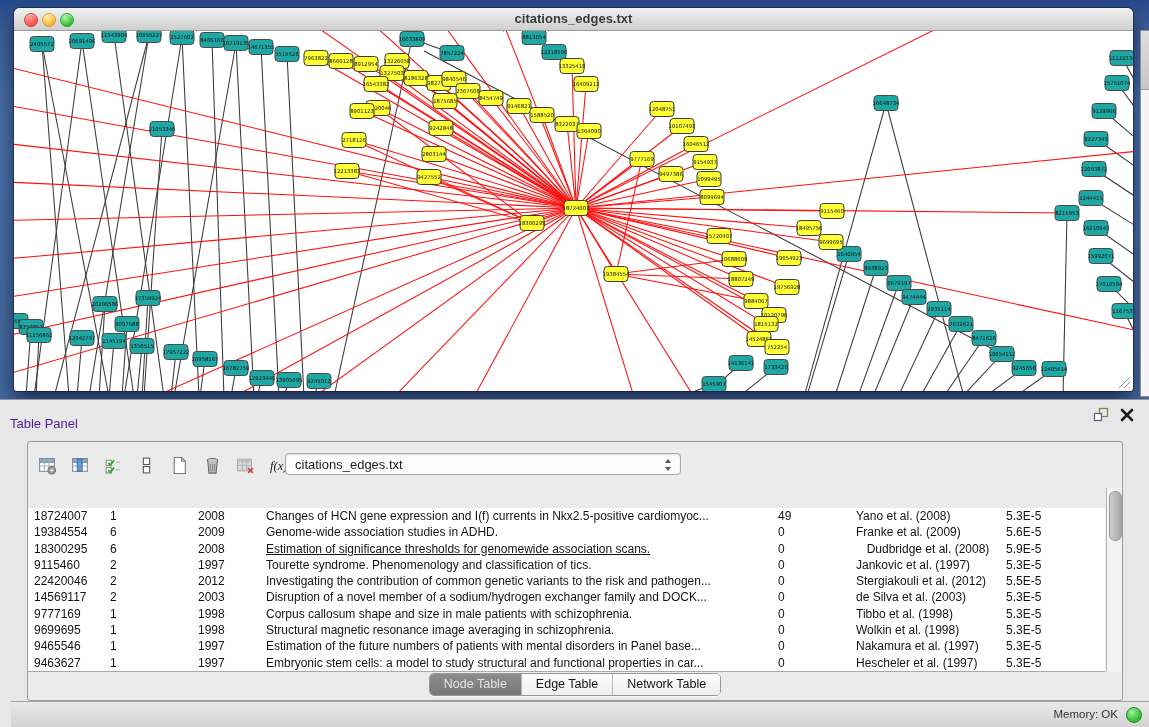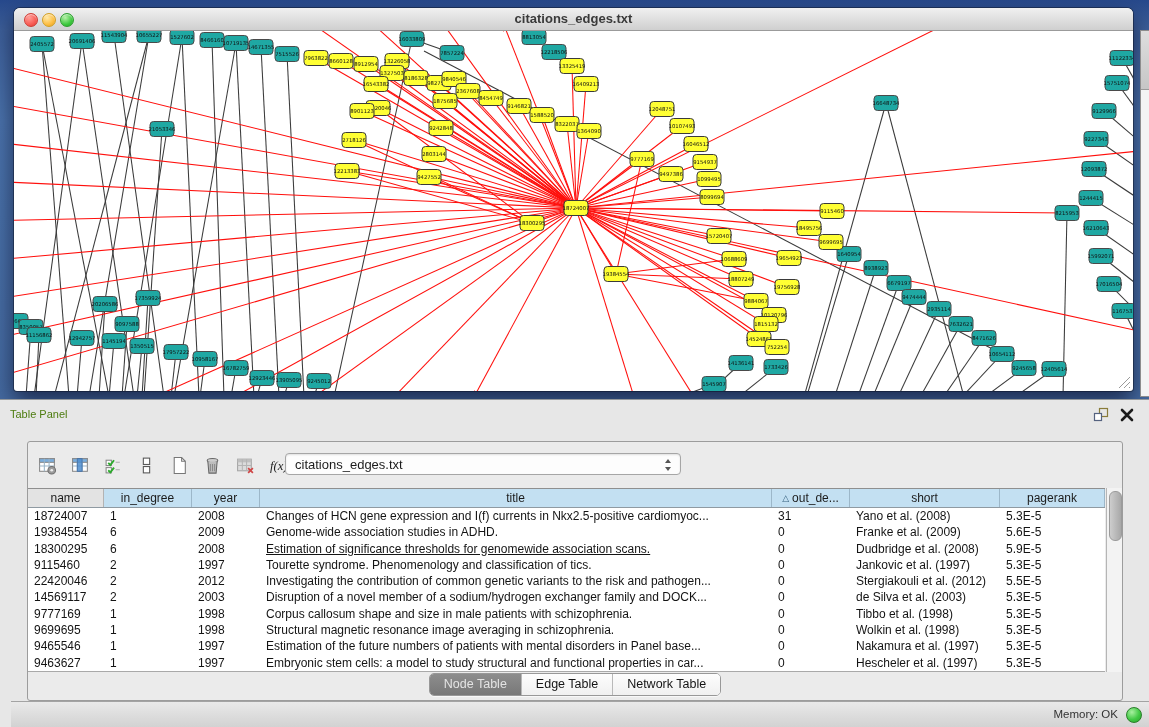--- a/index.html
+++ b/index.html
@@ -23,21 +23,21 @@
   svg.canvas{display:block;width:1119px;height:360px;}
   .grip{position:absolute;right:2px;bottom:2px;}
   .bg-sliver{position:absolute;left:1140px;top:30px;width:9px;height:365px;
     background:#f4f4f4;border:1px solid #8d8d8d;border-right:none;}
   .bg-sliver .cap{height:58px;background:linear-gradient(180deg,#dedede,#c6c6c6);border-bottom:1px solid #9a9a9a;}
 
   
   .table-panel{position:absolute;left:0;top:399px;width:1149px;height:302px;
     background:#e7e7e7;border-top:1px solid #93979b;}
   .panel-header{position:relative;height:30px;}
-  .panel-title{position:absolute;left:10px;top:8px;font-size:11px;color:#4d7c0f;}
+  .panel-title{position:absolute;left:10px;top:16px;font-size:13px;color:#4c1d95;}
   .float-icon{position:absolute;right:40px;top:7px;width:16px;height:16px;cursor:pointer;}
   .close-icon{position:absolute;right:14px;top:7px;width:16px;height:16px;cursor:pointer;}
 
   .frame{position:absolute;left:27px;top:41px;width:1094px;height:258px;
     border:1px solid #9c9c9c;border-radius:3px;background:#ebebeb;}
   .toolbar{position:absolute;left:0;top:0;right:0;height:46px;display:flex;align-items:center;
     padding-left:8px;gap:11px;}
   .tbicon{width:22px;height:20px;display:inline-flex;align-items:center;justify-content:center;cursor:pointer;}
   .dropdown{position:absolute;left:257px;top:11px;width:396px;height:22px;background:#fdfdfd;
     border:1px solid #a6a6a6;border-radius:4px;box-shadow:inset 0 1px 2px rgba(0,0,0,.12);
@@ -737,70 +737,46 @@
       <div class="dropdown">
         <span>citations_edges.txt</span>
         <span class="stepper">
           <svg width="16" height="18" viewBox="0 0 16 18">
             <path d="M5 7l3-4 3 4z" fill="#555"></path>
               <path d="M5 11l3 4 3-4z" fill="#555"></path>
           </svg>
         </span>
       </div>
     </div>
-    <div class="thead" id="thead">
-        <div class="hcell gray" style="width: 76px;">
-          <span>name</span>
-        </div>
-        <div class="hcell" style="width: 88px;">
-          <span>in_degree</span>
-        </div>
-        <div class="hcell" style="width: 68px;">
-          <span>year</span>
-        </div>
-        <div class="hcell" style="width: 512px;">
-          <span>title</span>
-        </div>
-        <div class="hcell" style="width: 78px;">
-          <span class="tri">△</span>
-          <span>out_de...</span>
-        </div>
-        <div class="hcell" style="width: 150px;">
-          <span>short</span>
-        </div>
-        <div class="hcell" style="width: 105px;">
-          <span>pagerank</span>
-        </div>
-      </div>
     <div class="tbody" id="tbody">
         <div class="trow">
           <div class="tcell" style="width: 76px;">18724007</div>
           <div class="tcell" style="width: 88px;">1</div>
           <div class="tcell" style="width: 68px;">2008</div>
           <div class="tcell" style="width: 512px;">Changes of HCN gene expression and I(f) currents in Nkx2.5-positive cardiomyoc...</div>
-          <div class="tcell" style="width: 78px;">31</div>
+          <div class="tcell" style="width: 78px;">49</div>
           <div class="tcell" style="width: 150px;">Yano et al. (2008)</div>
           <div class="tcell" style="width: 105px;">5.3E-5</div>
         </div>
         <div class="trow">
           <div class="tcell" style="width: 76px;">19384554</div>
           <div class="tcell" style="width: 88px;">6</div>
           <div class="tcell" style="width: 68px;">2009</div>
           <div class="tcell" style="width: 512px;">Genome-wide association studies in ADHD.</div>
           <div class="tcell" style="width: 78px;">0</div>
           <div class="tcell" style="width: 150px;">Franke et al. (2009)</div>
           <div class="tcell" style="width: 105px;">5.6E-5</div>
         </div>
         <div class="trow">
           <div class="tcell" style="width: 76px;">18300295</div>
           <div class="tcell" style="width: 88px;">6</div>
           <div class="tcell" style="width: 68px;">2008</div>
           <div class="tcell" style="width: 512px; text-decoration: underline;">Estimation of significance thresholds for genomewide association scans.</div>
           <div class="tcell" style="width: 78px;">0</div>
-          <div class="tcell" style="width: 150px;">Dudbridge et al. (2008)</div>
+          <div class="tcell" style="width: 150px; text-align: center;">Dudbridge et al. (2008)</div>
           <div class="tcell" style="width: 105px;">5.9E-5</div>
         </div>
         <div class="trow">
           <div class="tcell" style="width: 76px;">9115460</div>
           <div class="tcell" style="width: 88px;">2</div>
           <div class="tcell" style="width: 68px;">1997</div>
           <div class="tcell" style="width: 512px;">Tourette syndrome. Phenomenology and classification of tics.</div>
           <div class="tcell" style="width: 78px;">0</div>
           <div class="tcell" style="width: 150px;">Jankovic et al. (1997)</div>
           <div class="tcell" style="width: 105px;">5.3E-5</div>

